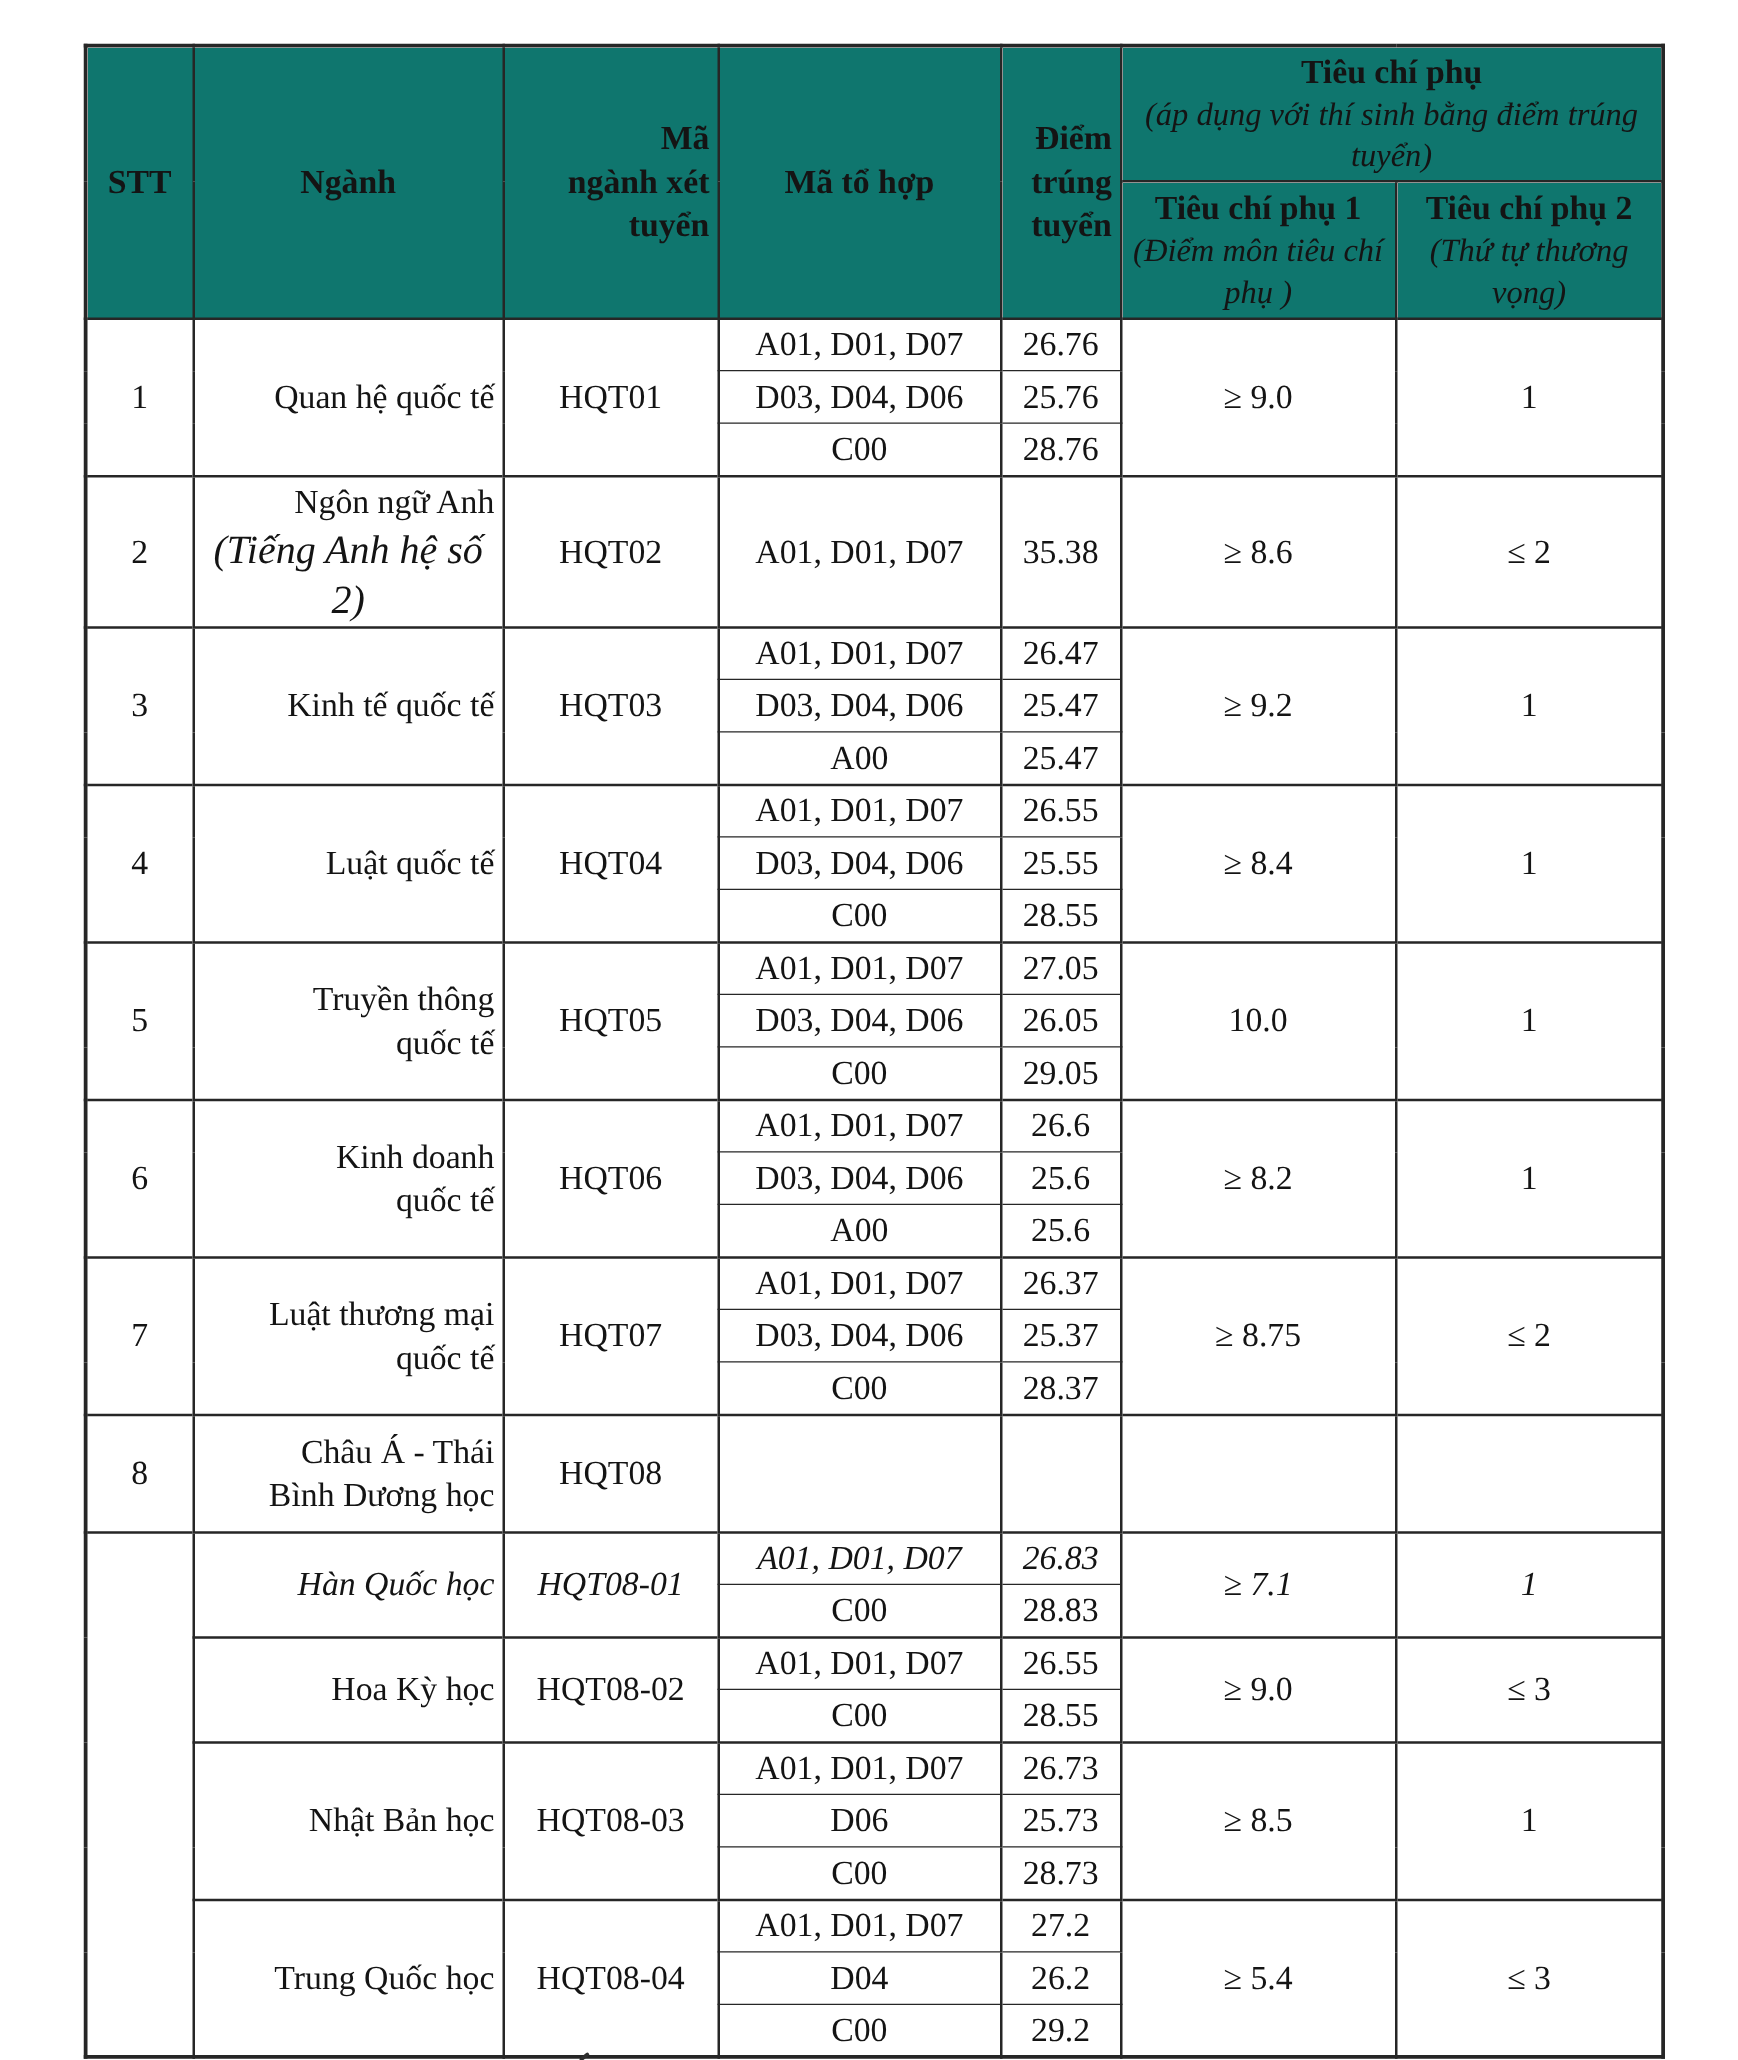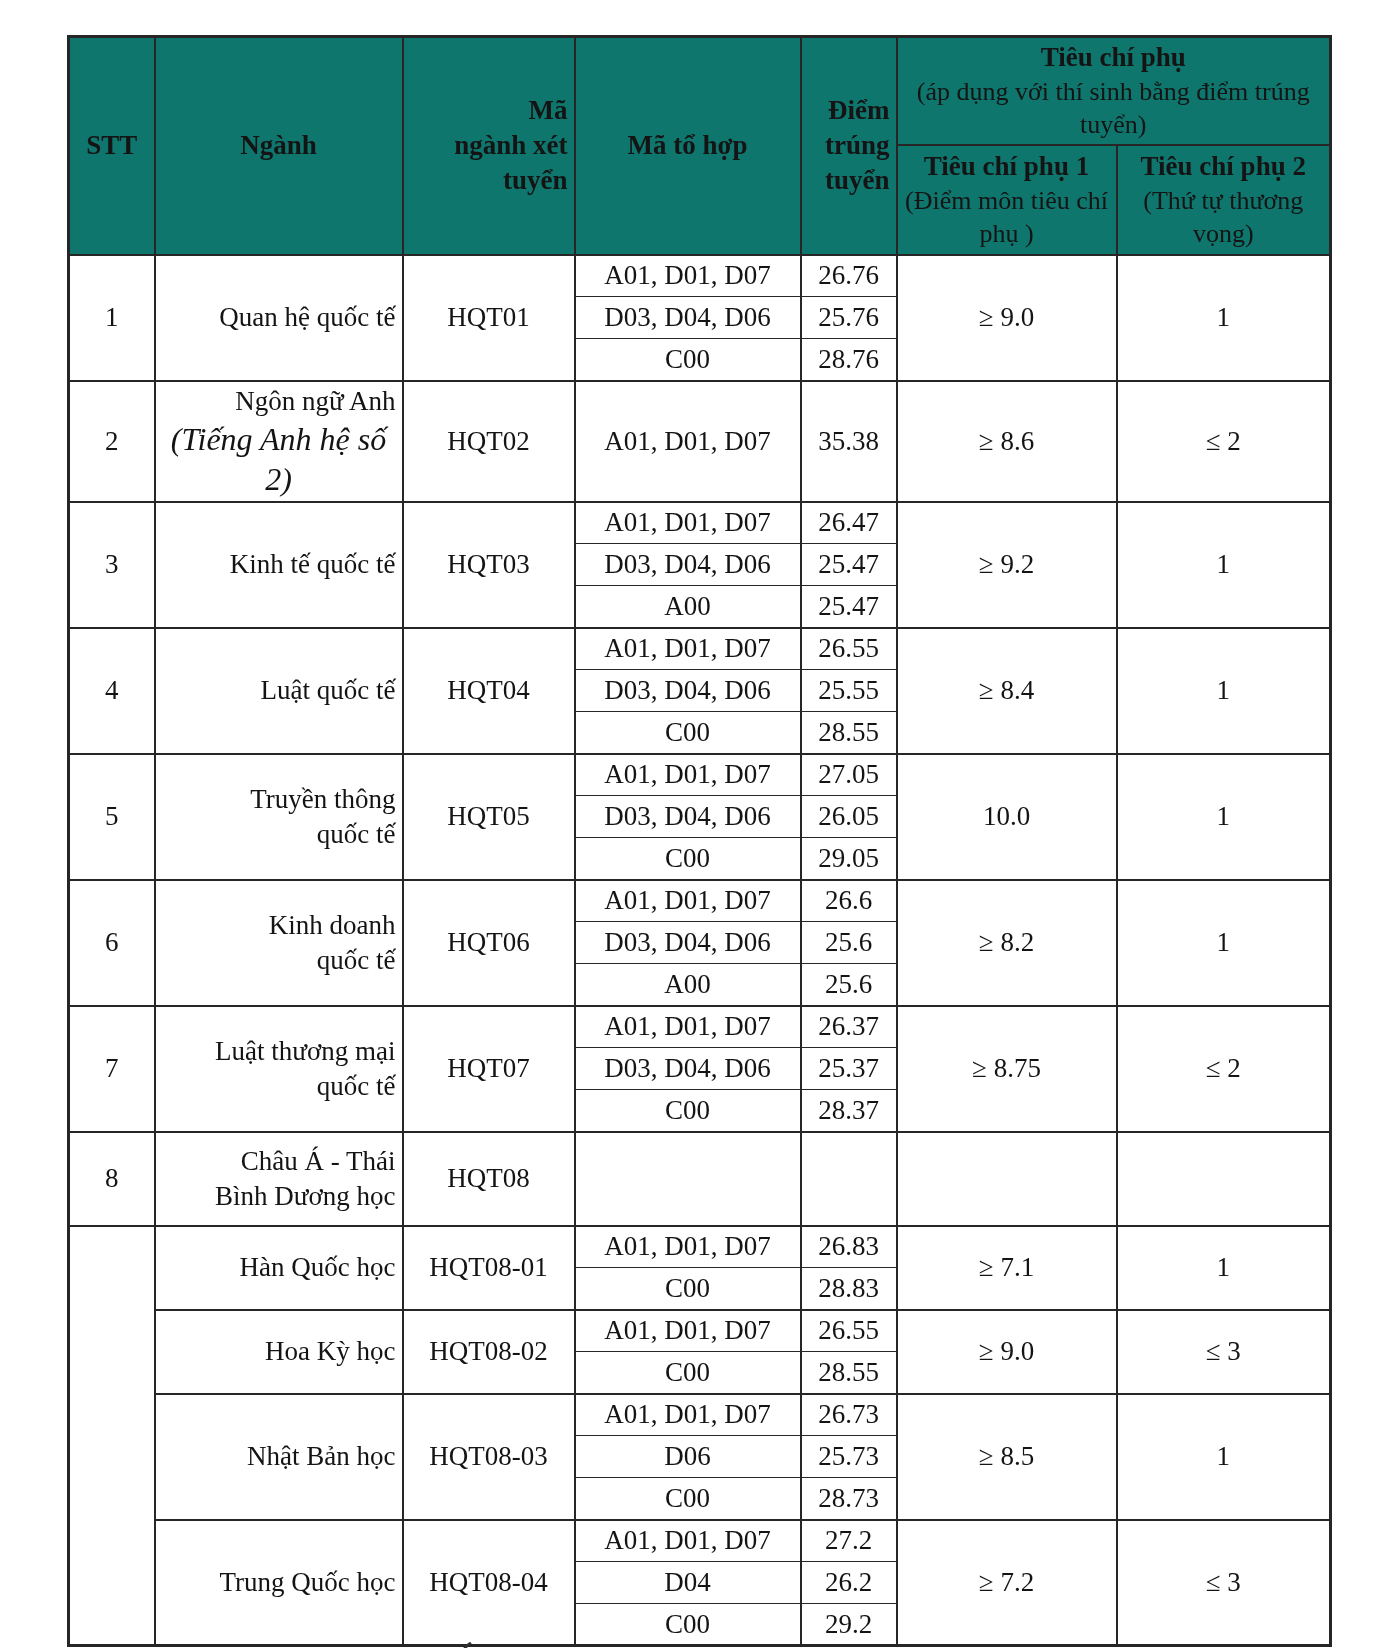--- a/index.html
+++ b/index.html
@@ -46,20 +46,21 @@
     border-top-width: 2px;
     border-bottom-width: 2px;
   }
   thead tr.h1 { height: 100px; }
   thead tr.h2 { height: 110px; }
   tbody tr.major-start td { border-top-width: 2px; }
 
   .pre { white-space: pre-line; text-align: right; }
   .hnote {
     font-weight: normal;
+    font-style: italic;
     font-size: 26px;
     line-height: 1.28;
   }
   .cell-note {
     font-style: italic;
     font-size: 32px;
     line-height: 1.25;
   }
   
   .artifact {
@@ -249,21 +250,21 @@
           <td>
             <div class="pre">Châu Á - Thái
 Bình Dương học</div>
           </td>
           <td>HQT08</td>
           <td></td>
           <td></td>
           <td></td>
           <td></td>
         </tr>
-        <tr class="major-start" style="height: 42px;">
+        <tr class="major-start" style="height: 42px; font-style: italic;">
           <td rowspan="10"></td>
           <td rowspan="2">
             <div class="pre">Hàn Quốc học</div>
           </td>
           <td rowspan="2">HQT08-01</td>
           <td>A01, D01, D07</td>
           <td>26.83</td>
           <td rowspan="2">≥ 7.1</td>
           <td rowspan="2">1</td>
         </tr>
@@ -303,21 +304,21 @@
           <td>C00</td>
           <td>28.73</td>
         </tr>
         <tr class="major-start" style="height: 42px;">
           <td rowspan="3">
             <div class="pre">Trung Quốc học</div>
           </td>
           <td rowspan="3">HQT08-04</td>
           <td>A01, D01, D07</td>
           <td>27.2</td>
-          <td rowspan="3">≥ 7.2</td>
+          <td rowspan="3">≥ 5.4</td>
           <td rowspan="3">≤ 3</td>
         </tr>
         <tr style="height: 42px;">
           <td>D04</td>
           <td>26.2</td>
         </tr>
         <tr style="height: 42px;">
           <td>C00</td>
           <td>29.2</td>
         </tr>

